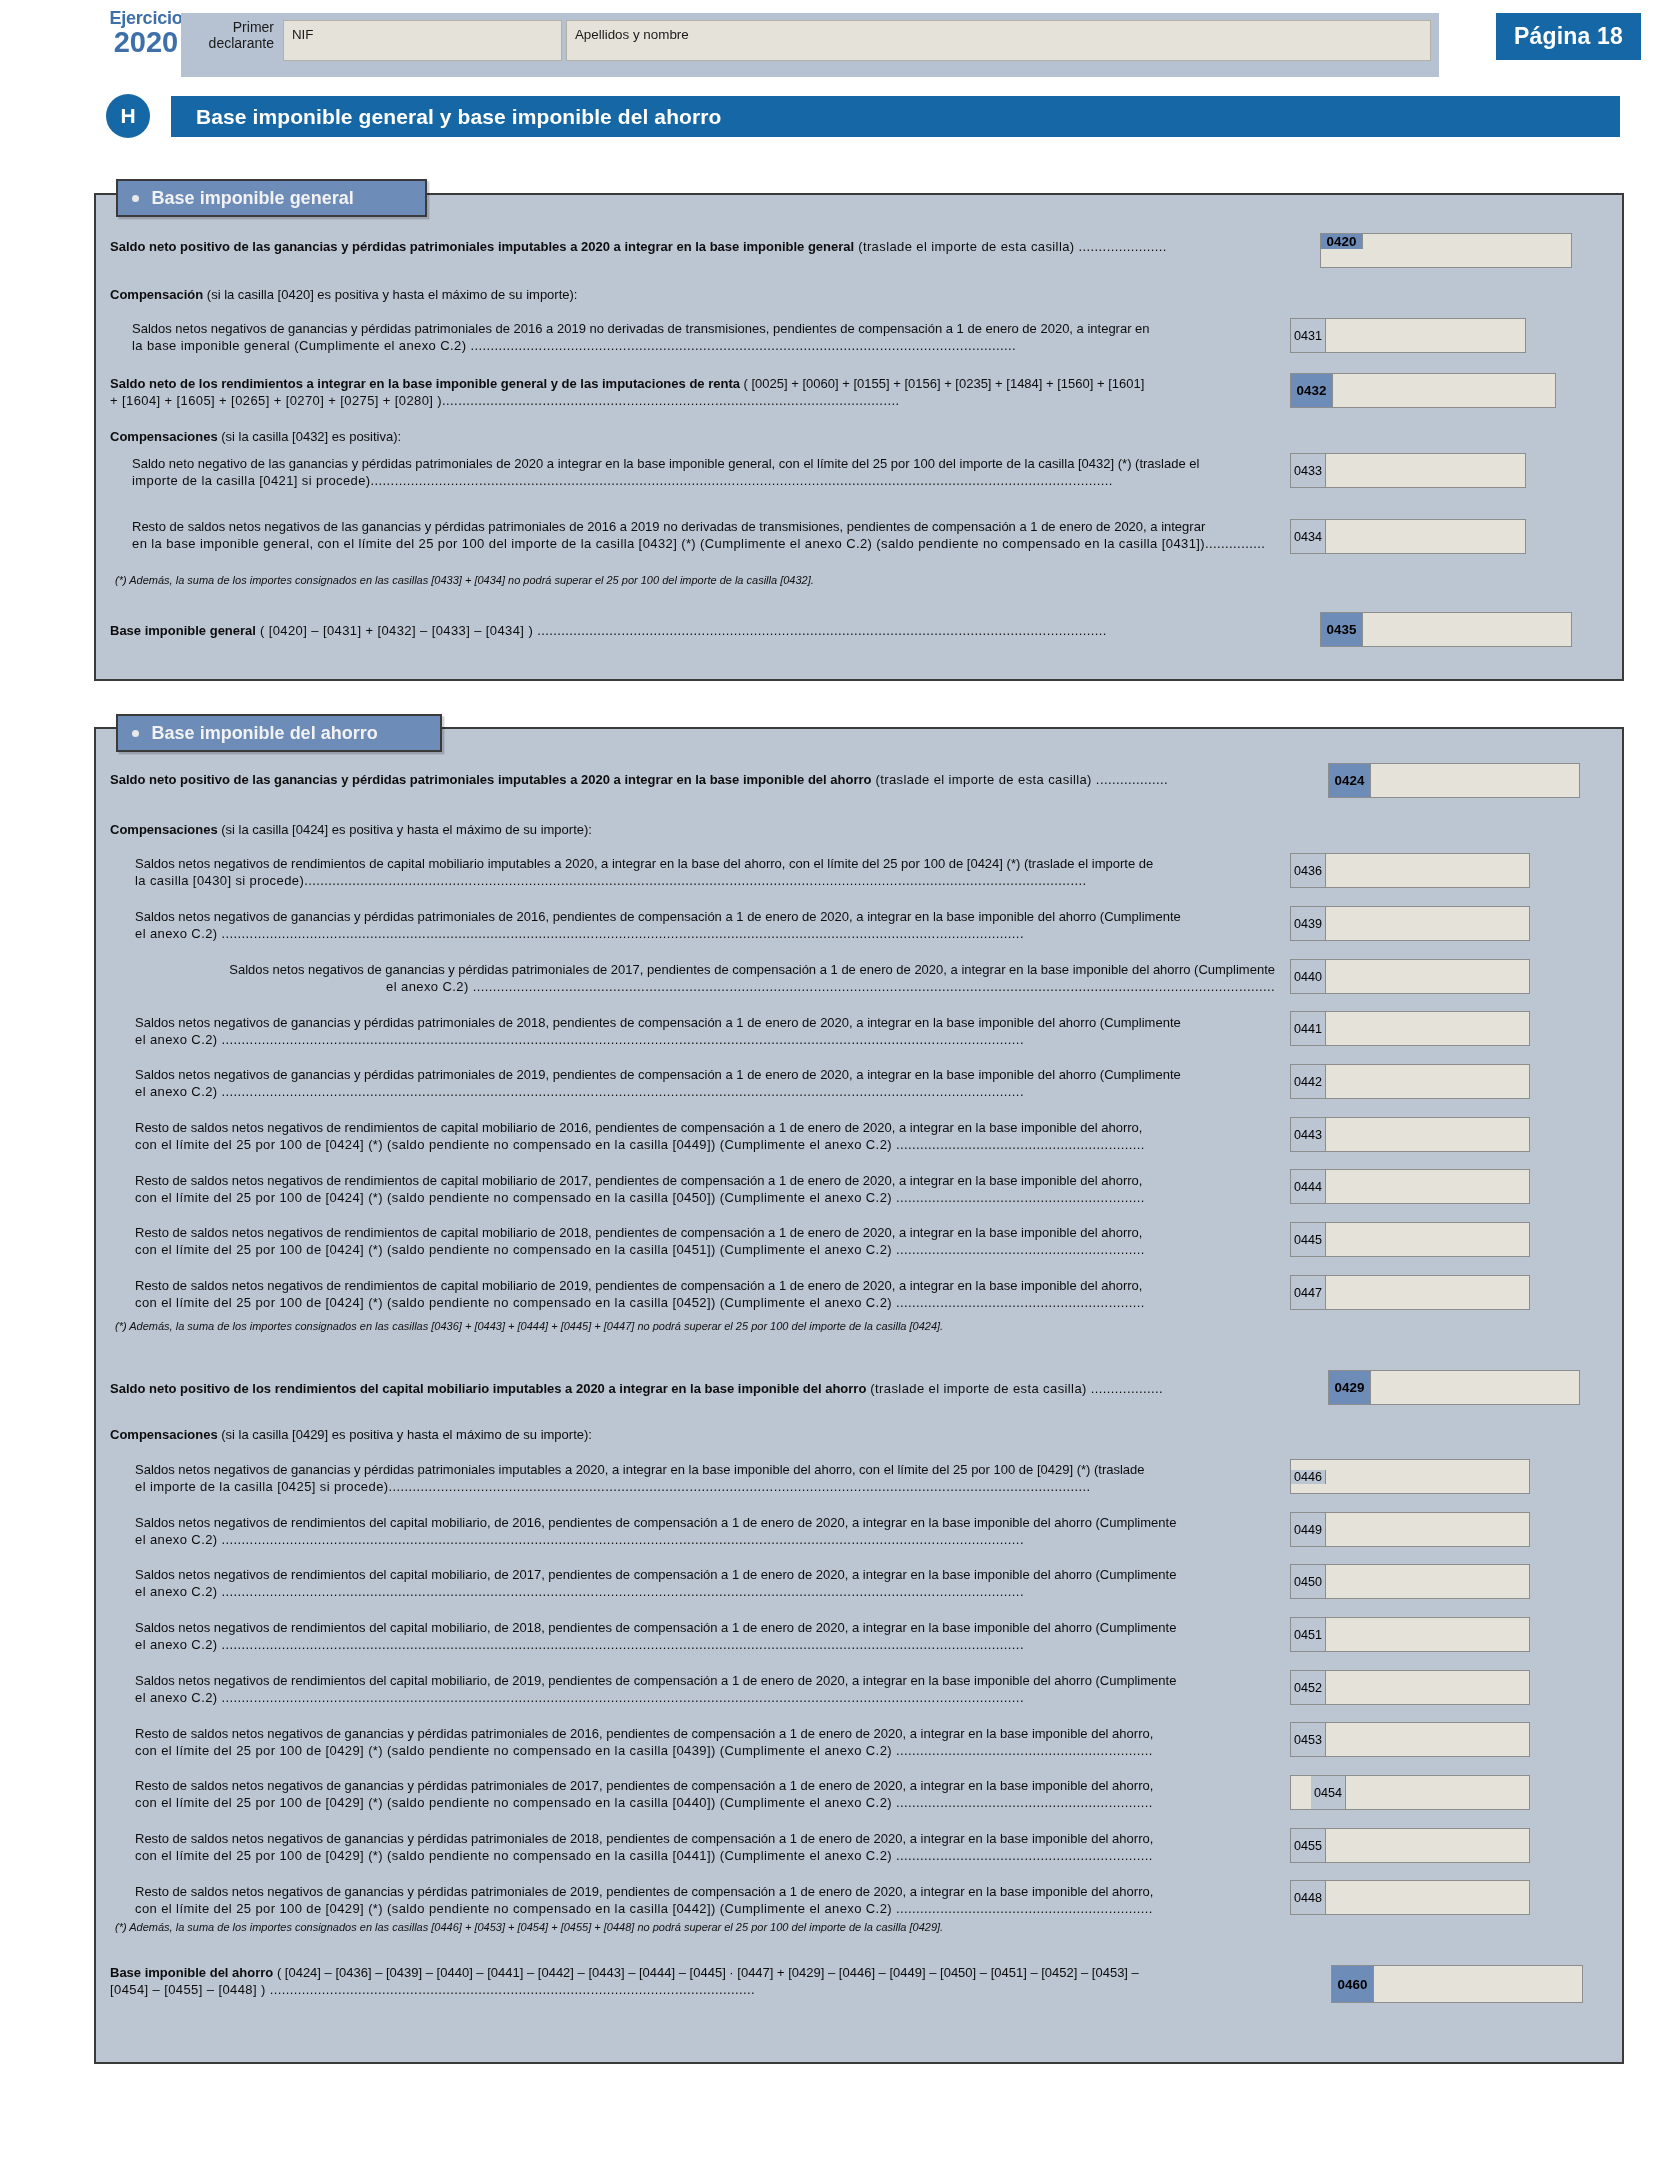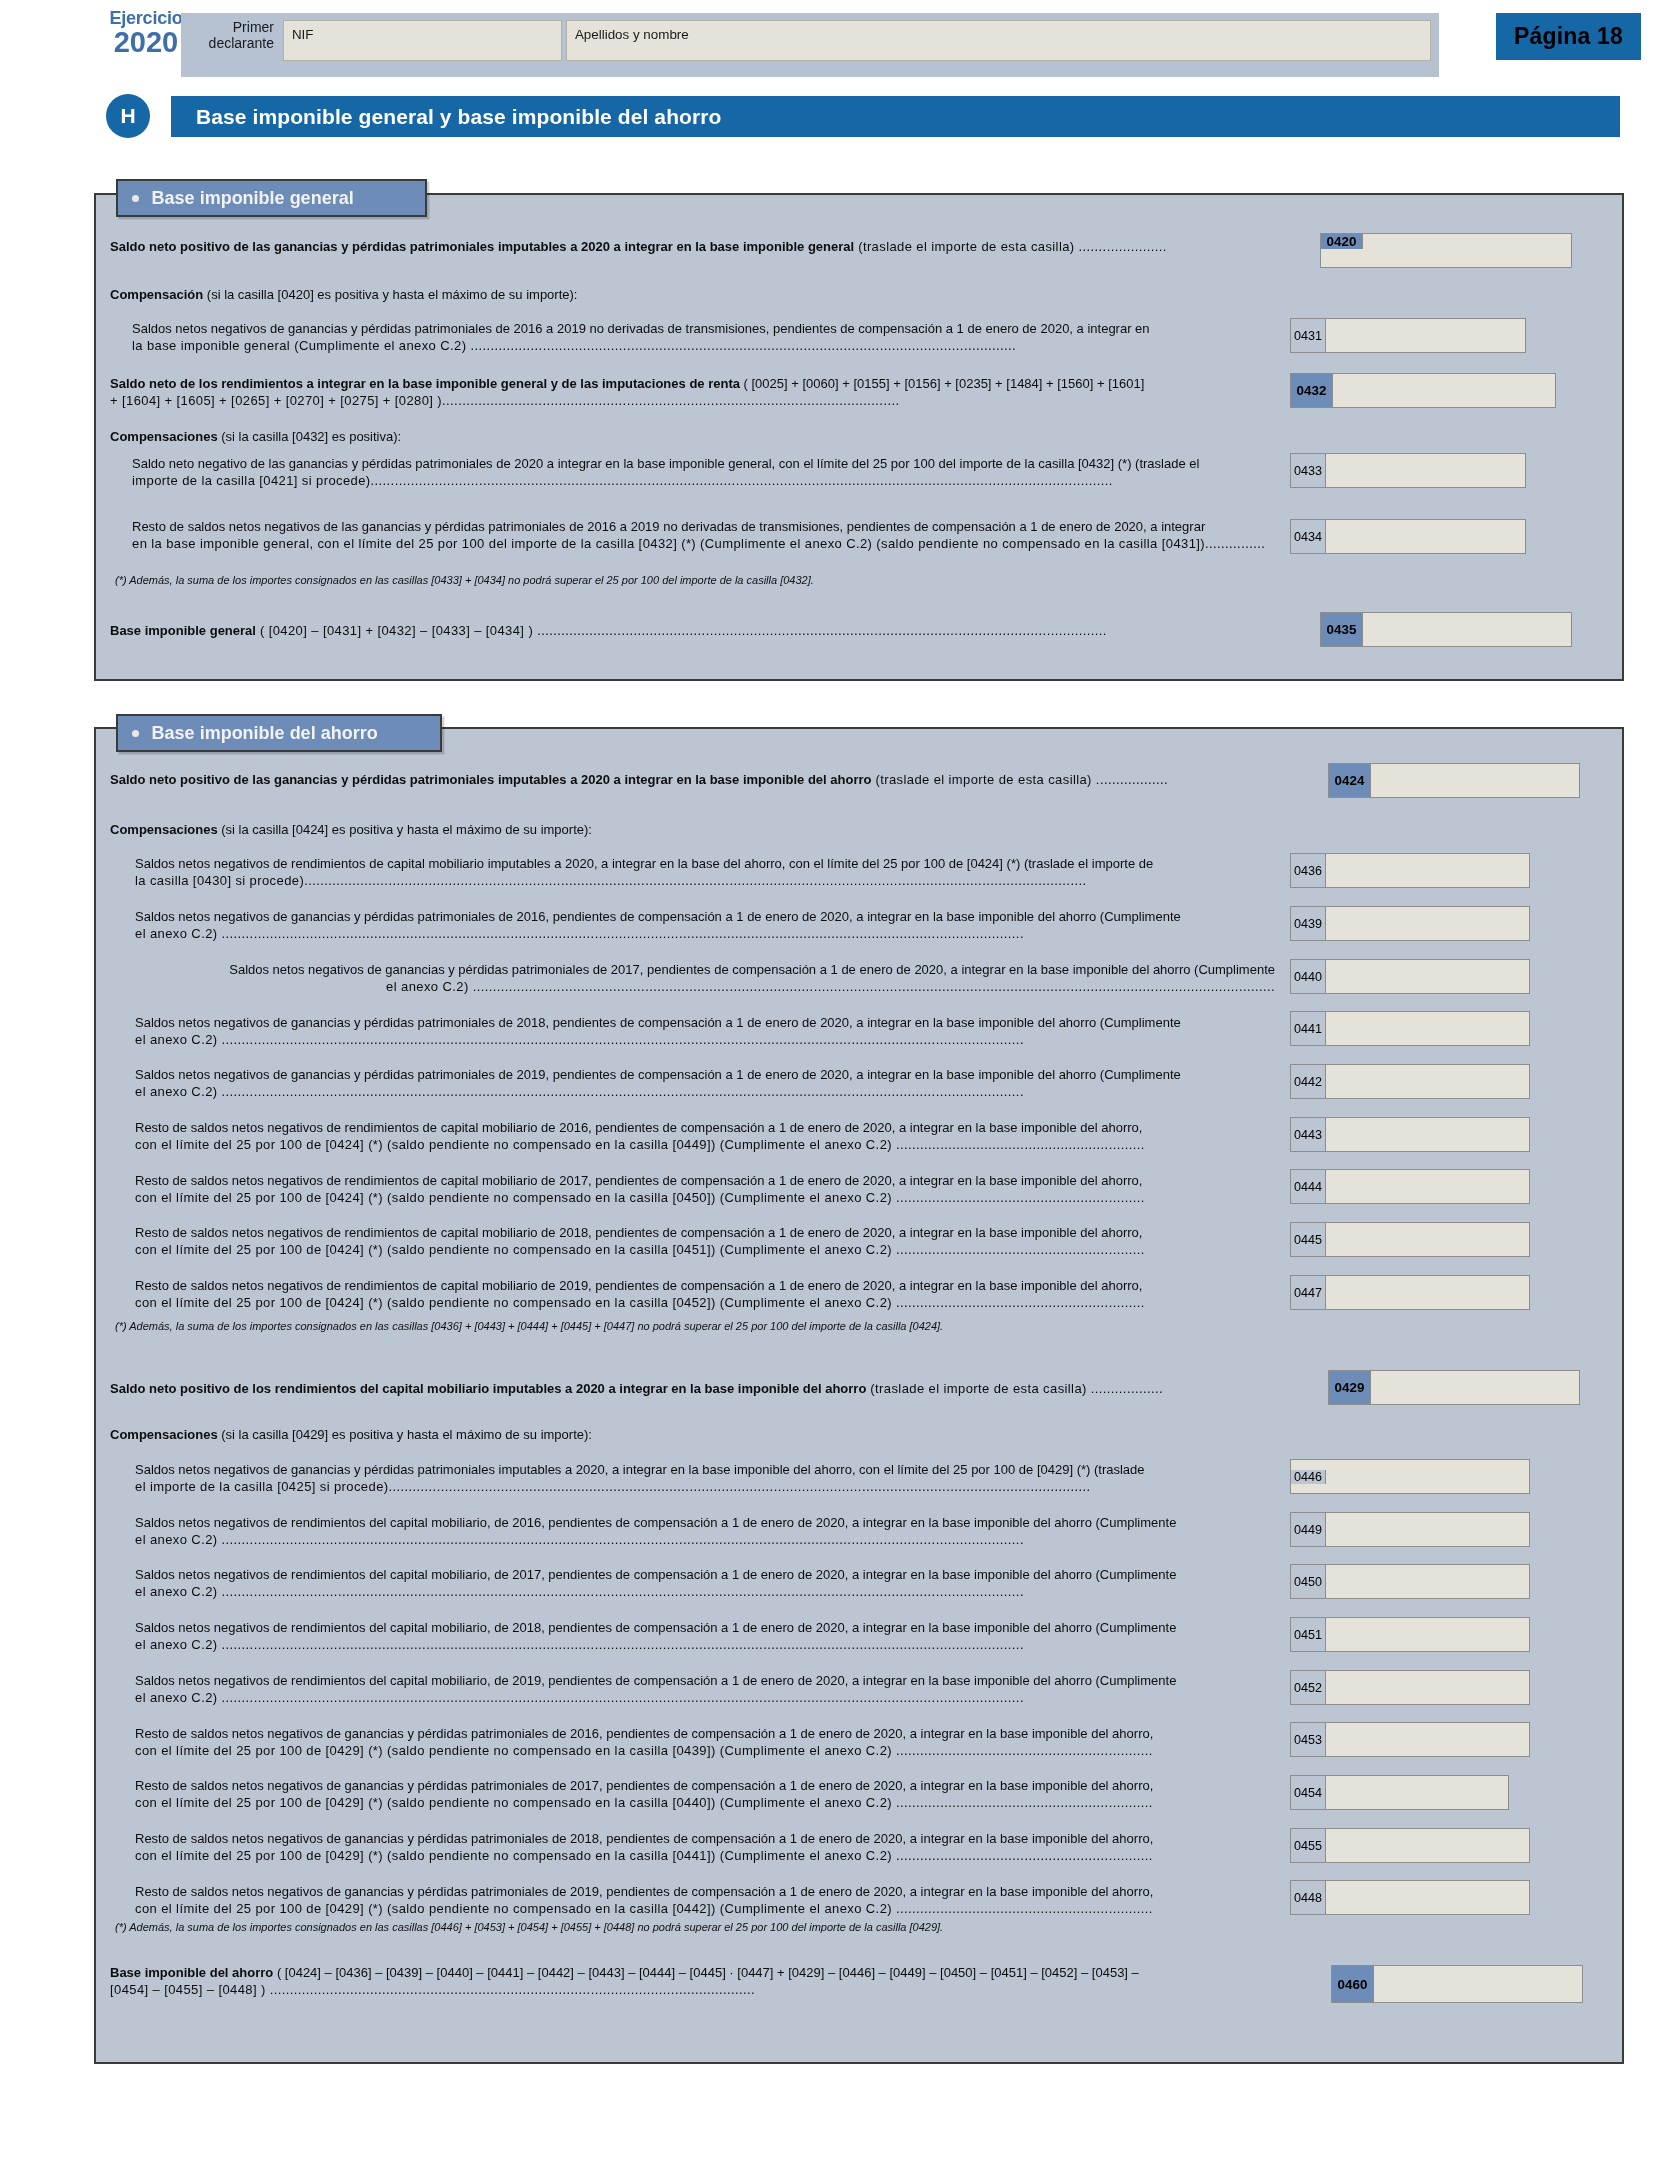--- a/index.html
+++ b/index.html
@@ -66,21 +66,21 @@
     color: #1a1a1a;
   }
   #nif-field    { left: 283px; width: 279px; }
   #nombre-field { left: 566px; width: 865px; }
 
   .pagina {
     position: absolute;
     right: 31px; top: 12.6px;
     width: 145px; height: 47px;
     background: #1567a5;
-    color: #000000;
+    color: #ffffff;
     font-size: 23px;
     font-weight: bold;
     display: flex;
     align-items: center;
     justify-content: center;
     letter-spacing: 0.2px;
   }
 
   
   .hband {
@@ -450,21 +450,21 @@
       <div class="dots">con el límite del 25 por 100 de [0429] (*) (saldo pendiente no compensado en la casilla [0439]) (Cumplimente el anexo C.2) ................................................................</div>
     </div>
     <div class="box sub" style="left: 1290px; top: 1722px; width: 240px; height: 35px;">
       <span class="code">0453</span>
       <span class="val"></span>
     </div>
     <div class="rowtext" style="position: absolute; left: 135px; top: 1778px; width: 1140px;">
       <div>Resto de saldos netos negativos de ganancias y pérdidas patrimoniales de 2017, pendientes de compensación a 1 de enero de 2020, a integrar en la base imponible del ahorro,</div>
       <div class="dots">con el límite del 25 por 100 de [0429] (*) (saldo pendiente no compensado en la casilla [0440]) (Cumplimente el anexo C.2) ................................................................</div>
     </div>
-    <div class="box sub" style="left: 1290px; top: 1775px; width: 219px; height: 35px;">
+    <div class="box sub" style="left: 1290px; top: 1775px; width: 240px; height: 35px; padding-left: 20px;">
       <span class="code">0454</span>
       <span class="val"></span>
     </div>
     <div class="rowtext" style="position: absolute; left: 135px; top: 1831px; width: 1140px;">
       <div>Resto de saldos netos negativos de ganancias y pérdidas patrimoniales de 2018, pendientes de compensación a 1 de enero de 2020, a integrar en la base imponible del ahorro,</div>
       <div class="dots">con el límite del 25 por 100 de [0429] (*) (saldo pendiente no compensado en la casilla [0441]) (Cumplimente el anexo C.2) ................................................................</div>
     </div>
     <div class="box sub" style="left: 1290px; top: 1828px; width: 240px; height: 35px;">
       <span class="code">0455</span>
       <span class="val"></span>

